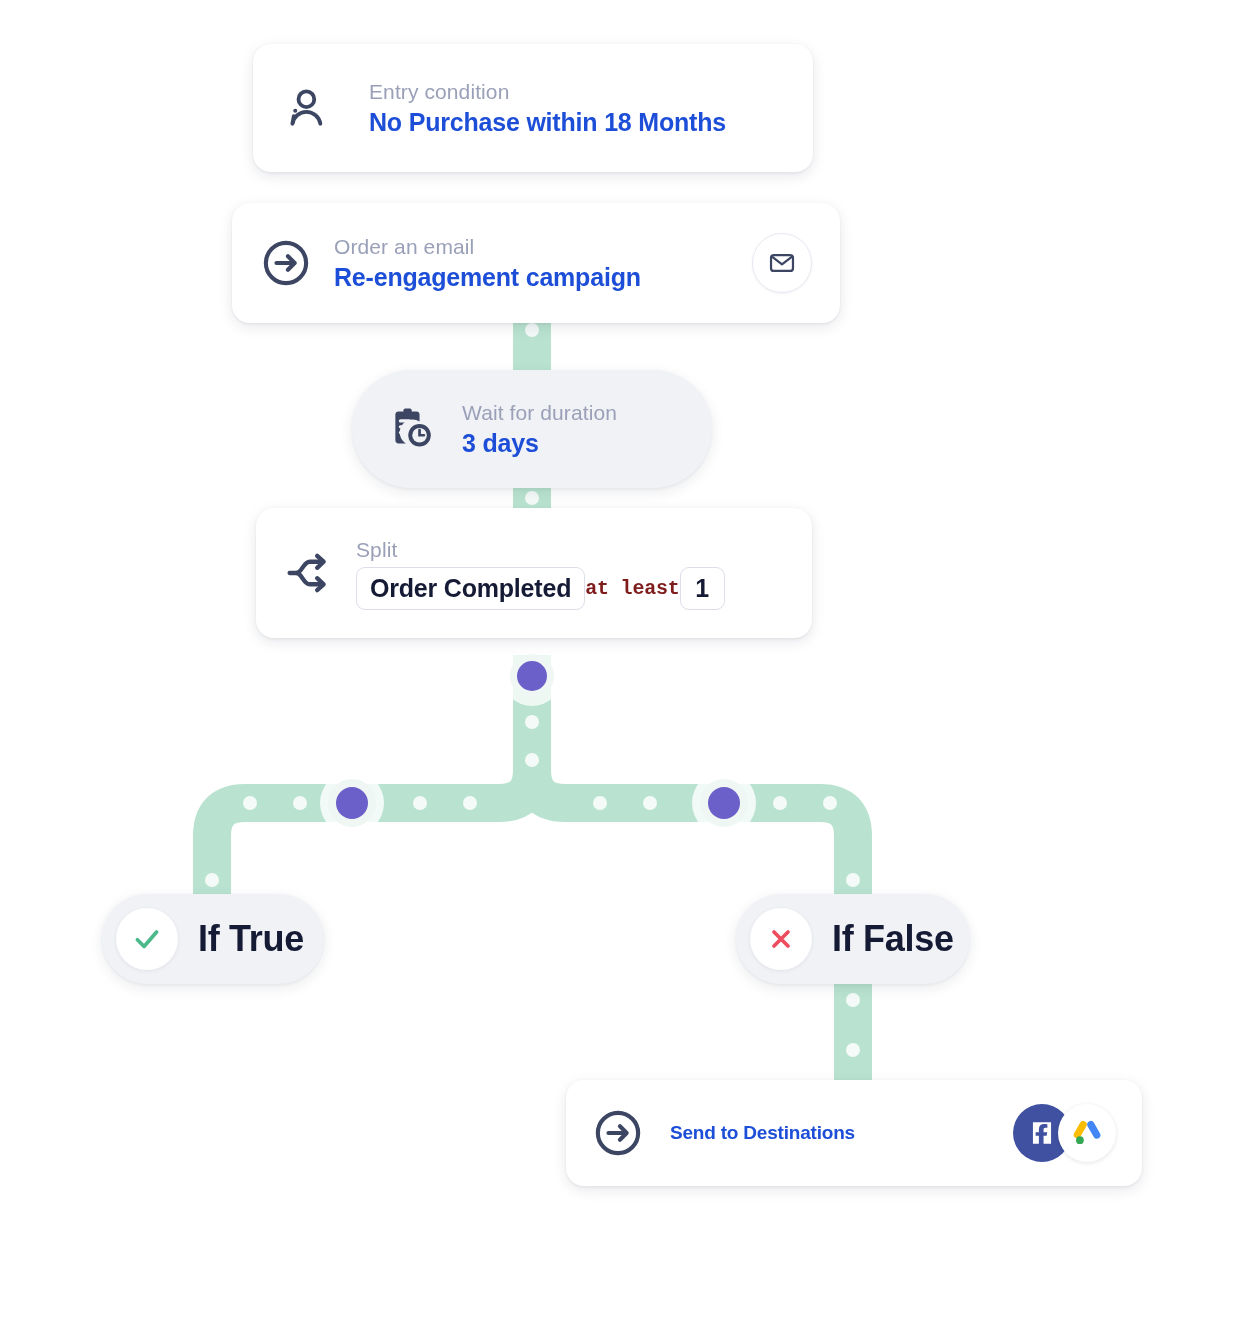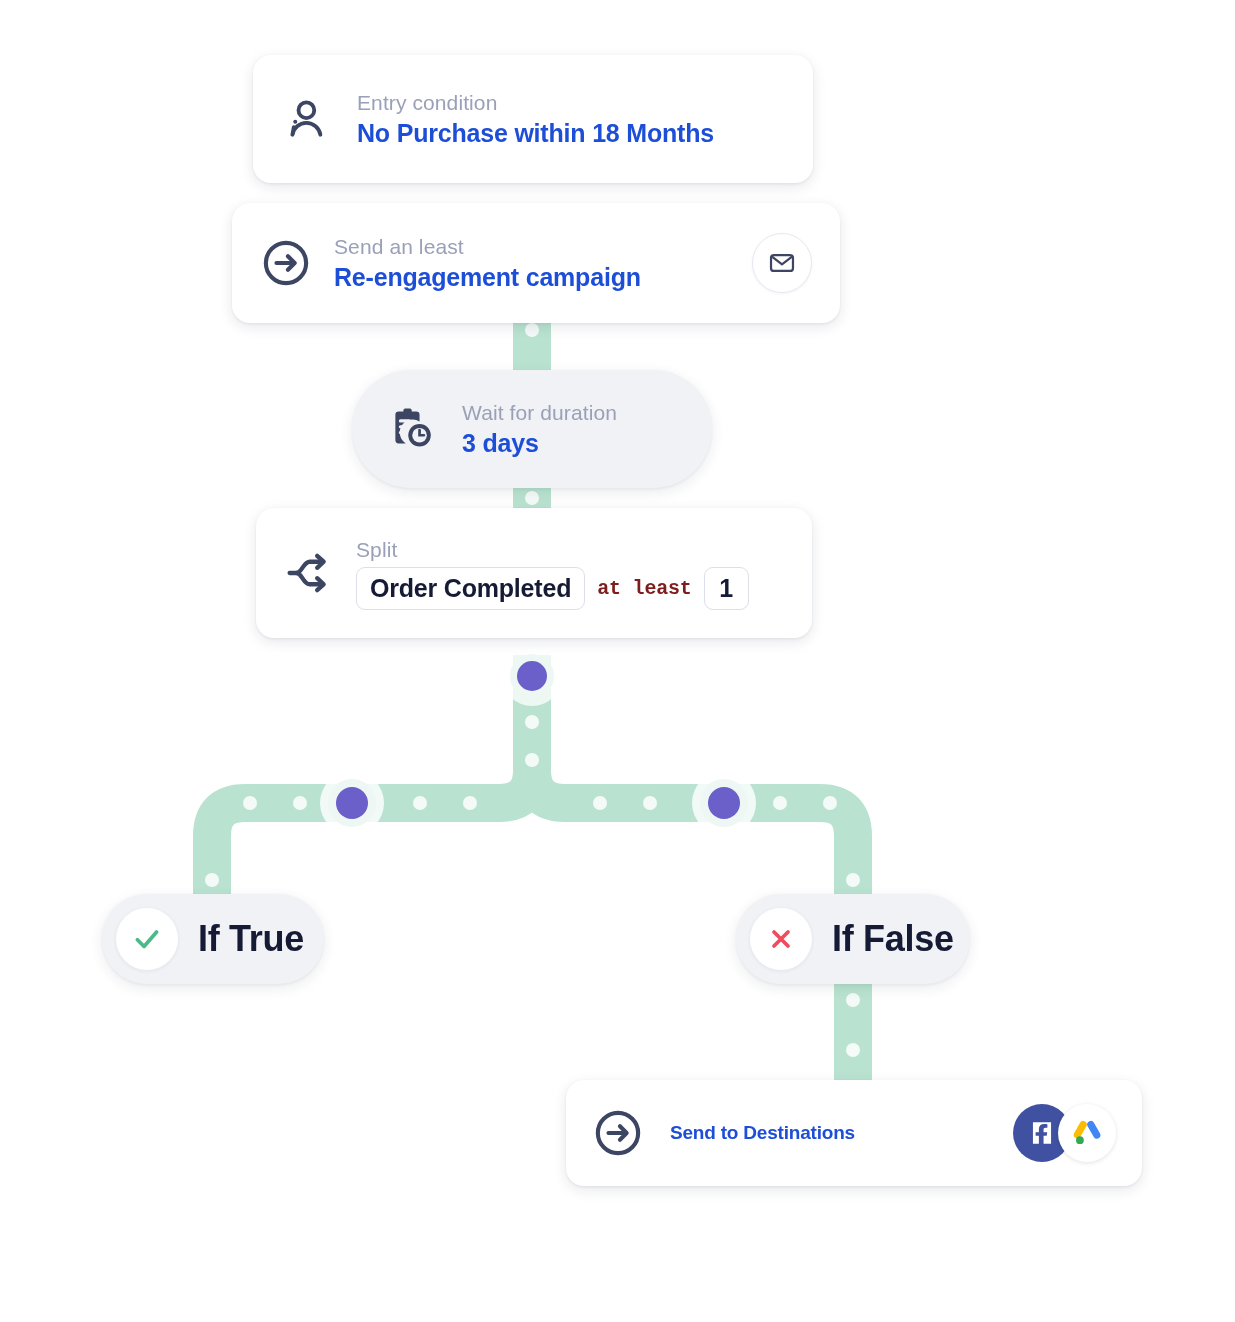--- a/index.html
+++ b/index.html
@@ -65,24 +65,24 @@
     font-size: 25px;
     font-weight: bold;
     line-height: 1.3;
     letter-spacing: -.2px;
     white-space: nowrap;
   }
   .title.small { font-size: 19px; }
 
   
   #card-entry {
-    left: 253px; top: 55px;
+    left: 253px; top: 44px;
     width: 560px; height: 128px;
     padding: 0 30px;
-    gap: 28px;
+    gap: 40px;
   }
   #card-email {
     left: 232px; top: 203px;
     width: 608px; height: 120px;
     padding: 0 28px;
     gap: 22px;
   }
   #card-email .texts { flex: 1 1 auto; }
   .circle-badge {
     flex: 0 0 auto;
@@ -103,21 +103,20 @@
   }
   #card-split {
     left: 256px; top: 508px;
     width: 556px; height: 130px;
     padding: 0 28px;
     gap: 20px;
   }
   .split-row {
     display: flex;
     align-items: center;
-    gap: 12px;
     margin-top: 2px;
   }
   .token {
     border: 1px solid #dcdfe9;
     border-radius: 9px;
     padding: 6px 13px;
     font-size: 25px;
     font-weight: bold;
     color: #151a35;
     letter-spacing: -.2px;
@@ -268,21 +267,21 @@
 
   <div class="card" id="card-email">
     <span class="lead-icon">
       <svg width="52" height="52" viewBox="0 0 24 24" fill="none" stroke="#3c4663" stroke-width="1.9" stroke-linecap="round" stroke-linejoin="round">
         <circle cx="12" cy="12" r="9.3"></circle>
         <path d="M7.6 12h8.1"></path>
         <path d="M12.9 8.9 16 12l-3.1 3.1"></path>
       </svg>
     </span>
     <span class="texts">
-      <span class="kicker">Send an least</span>
+      <span class="kicker">Order an email</span>
       <span class="title">Re-engagement campaign</span>
     </span>
     <span class="circle-badge">
       <svg width="28" height="28" viewBox="0 0 24 24" fill="none" stroke="#3c4663" stroke-width="1.9" stroke-linecap="round" stroke-linejoin="round">
         <rect x="2.6" y="5.2" width="18.8" height="13.6" rx="2.4"></rect>
         <path d="M3.4 6.6 12 13.2l8.6-6.6"></path>
       </svg>
     </span>
   </div>
 

